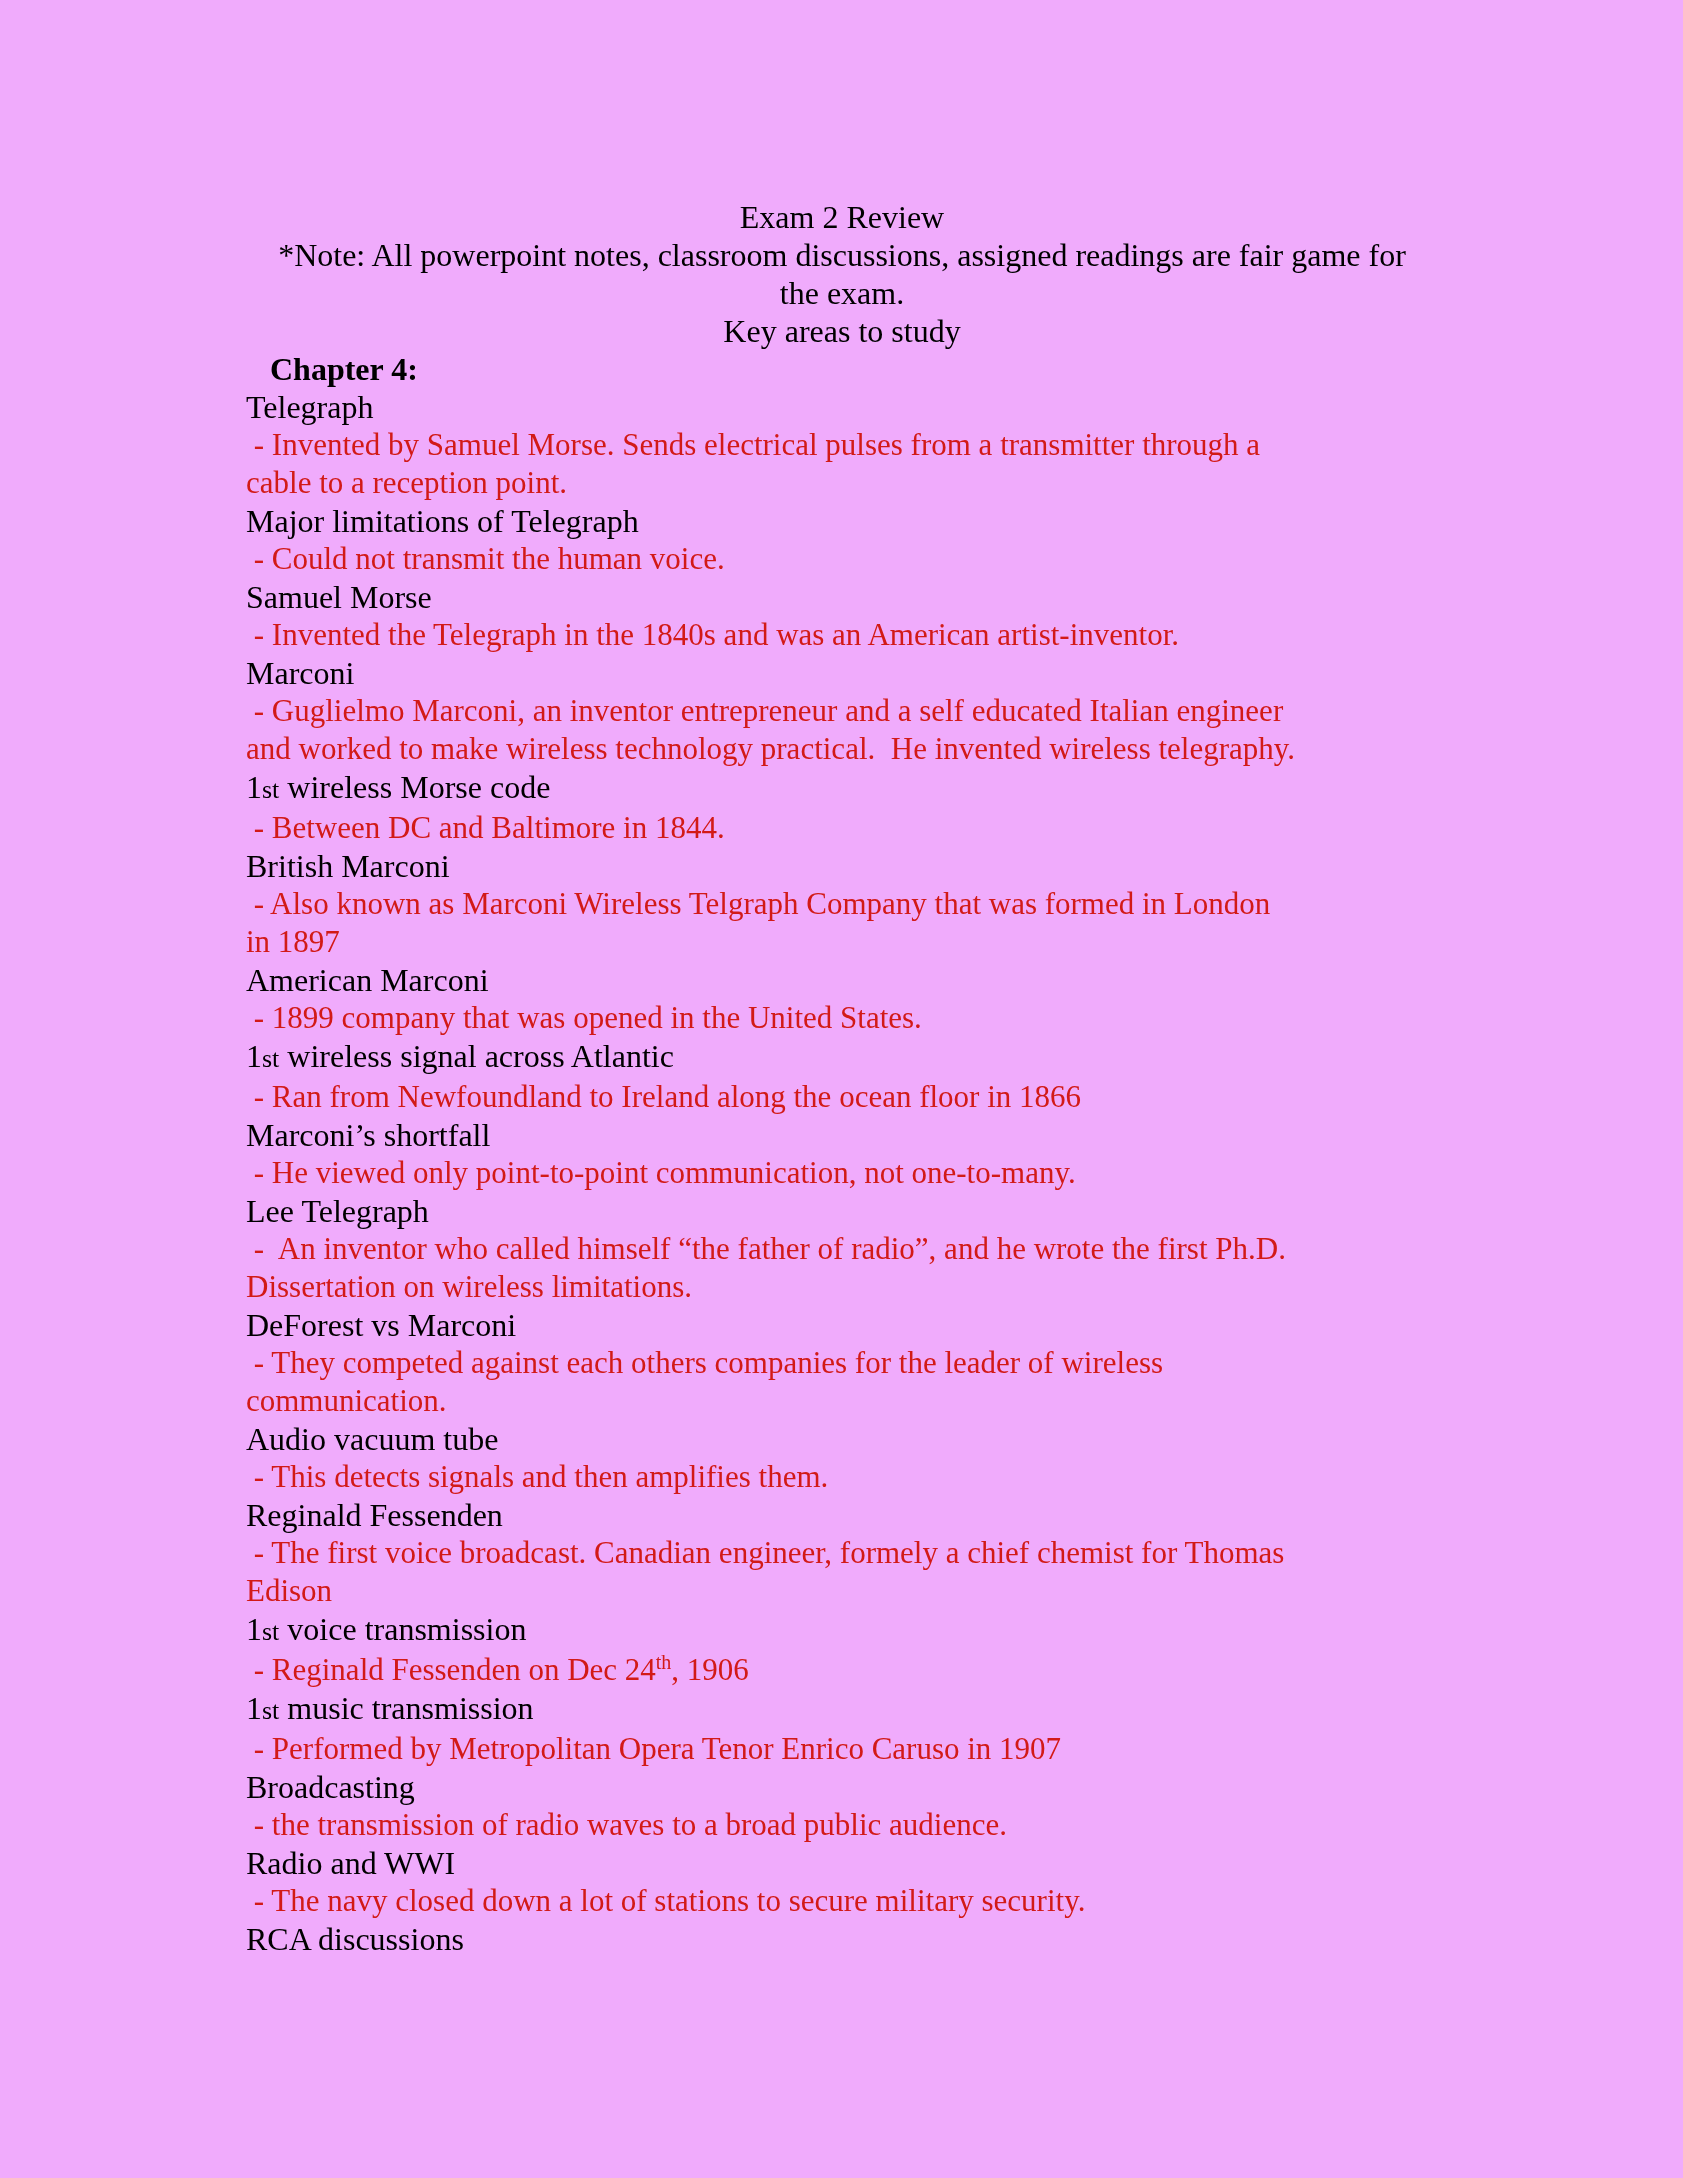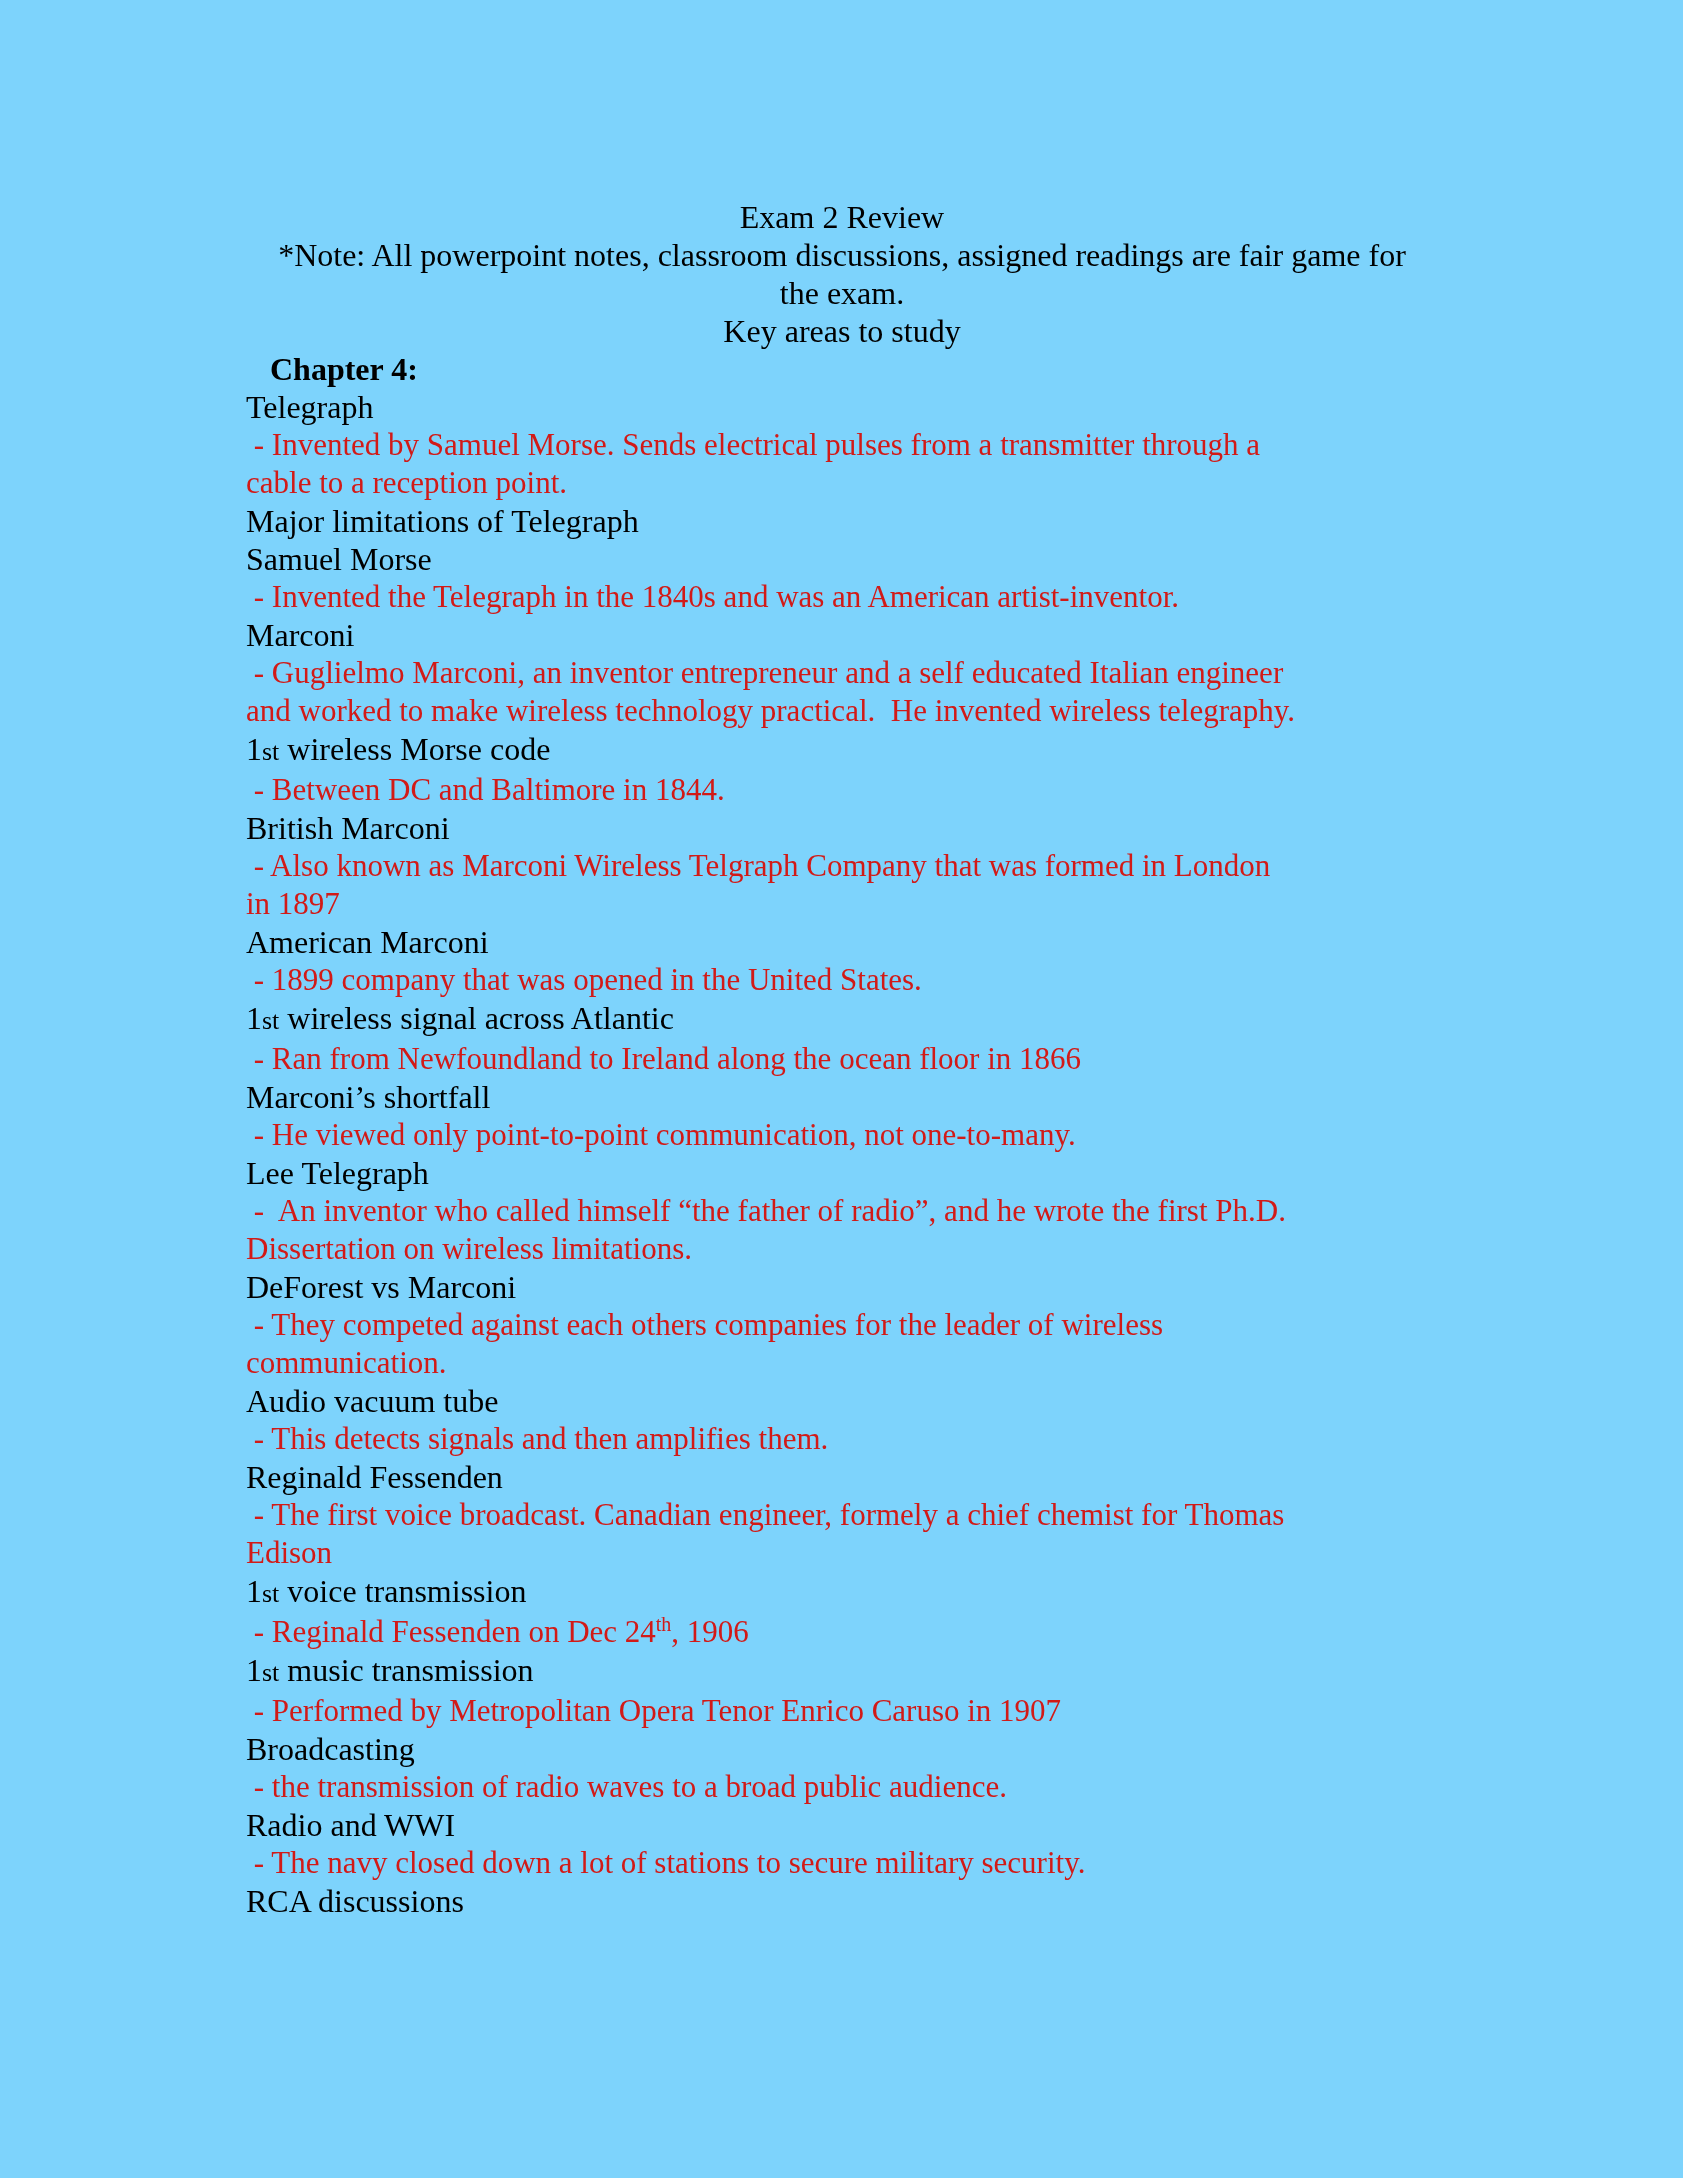--- a/index.html
+++ b/index.html
@@ -14,31 +14,32 @@
   }
   .line.center{text-align:center;}
   .line.chapter{font-weight:700;margin-left:24px;}
   .line.def{color:var(--red,#d21a17);font-weight:400;font-size:31px;}
   .v-small{font-size:26px;}
   .v-sup{font-size:20px;vertical-align:super;line-height:0;}
 </style>
 </head>
 <body>
 
-<div class="page" style="background: #7dd3fc;">
+<div class="page" style="background: #f0abfc;">
   <div class="content" id="document-content">
       <div class="line center"><span>Exam 2 Review</span></div>
       <div class="line center"><span>*Note: All powerpoint notes, classroom discussions, assigned readings are fair game for</span></div>
       <div class="line center"><span>the exam.</span></div>
       <div class="line center"><span>Key areas to study</span></div>
       <div class="line chapter"><span>Chapter 4:</span></div>
       <div class="line term"><span>Telegraph</span></div>
       <div class="line def"><span> - Invented by Samuel Morse. Sends electrical pulses from a transmitter through a</span></div>
       <div class="line def defcont"><span>cable to a reception point.</span></div>
       <div class="line term"><span>Major limitations of Telegraph</span></div>
+      <div class="line def"><span> - Could not transmit the human voice.</span></div>
       <div class="line term"><span>Samuel Morse</span></div>
       <div class="line def"><span> - Invented the Telegraph in the 1840s and was an American artist-inventor.</span></div>
       <div class="line term"><span>Marconi</span></div>
       <div class="line def"><span> - Guglielmo Marconi, an inventor entrepreneur and a self educated Italian engineer</span></div>
       <div class="line def defcont"><span>and worked to make wireless technology practical.  He invented wireless telegraphy.</span></div>
       <div class="line term"><span>1</span><span class="v-small">st</span><span> wireless Morse code</span></div>
       <div class="line def"><span> - Between DC and Baltimore in 1844.</span></div>
       <div class="line term"><span>British Marconi</span></div>
       <div class="line def"><span> - Also known as Marconi Wireless Telgraph Company that was formed in London</span></div>
       <div class="line def defcont"><span>in 1897</span></div>

